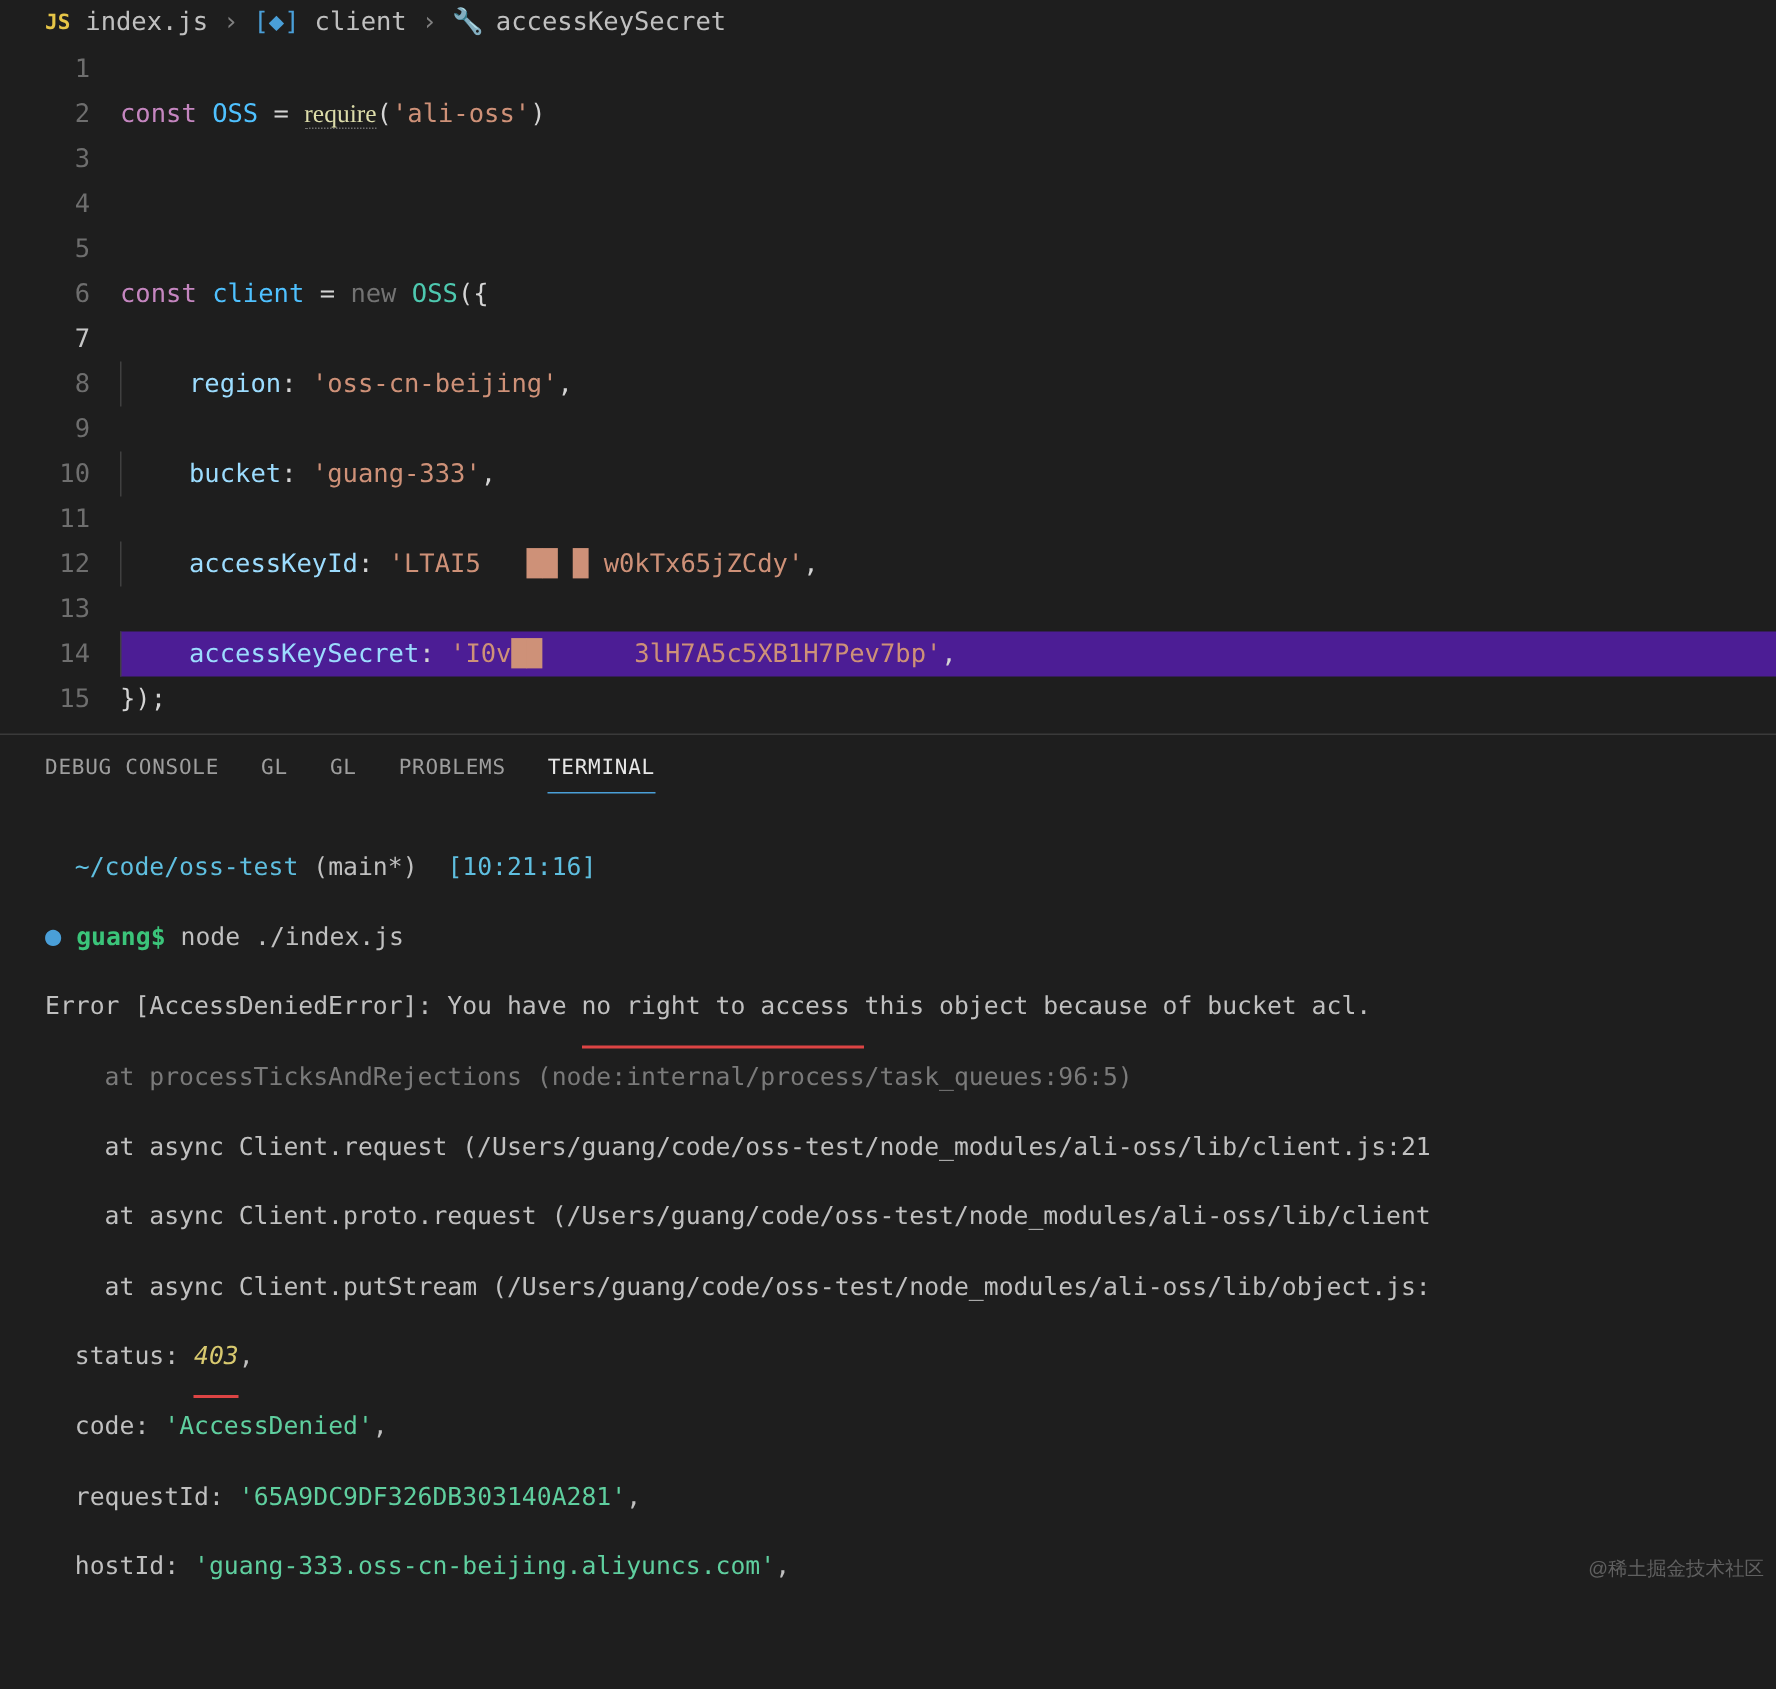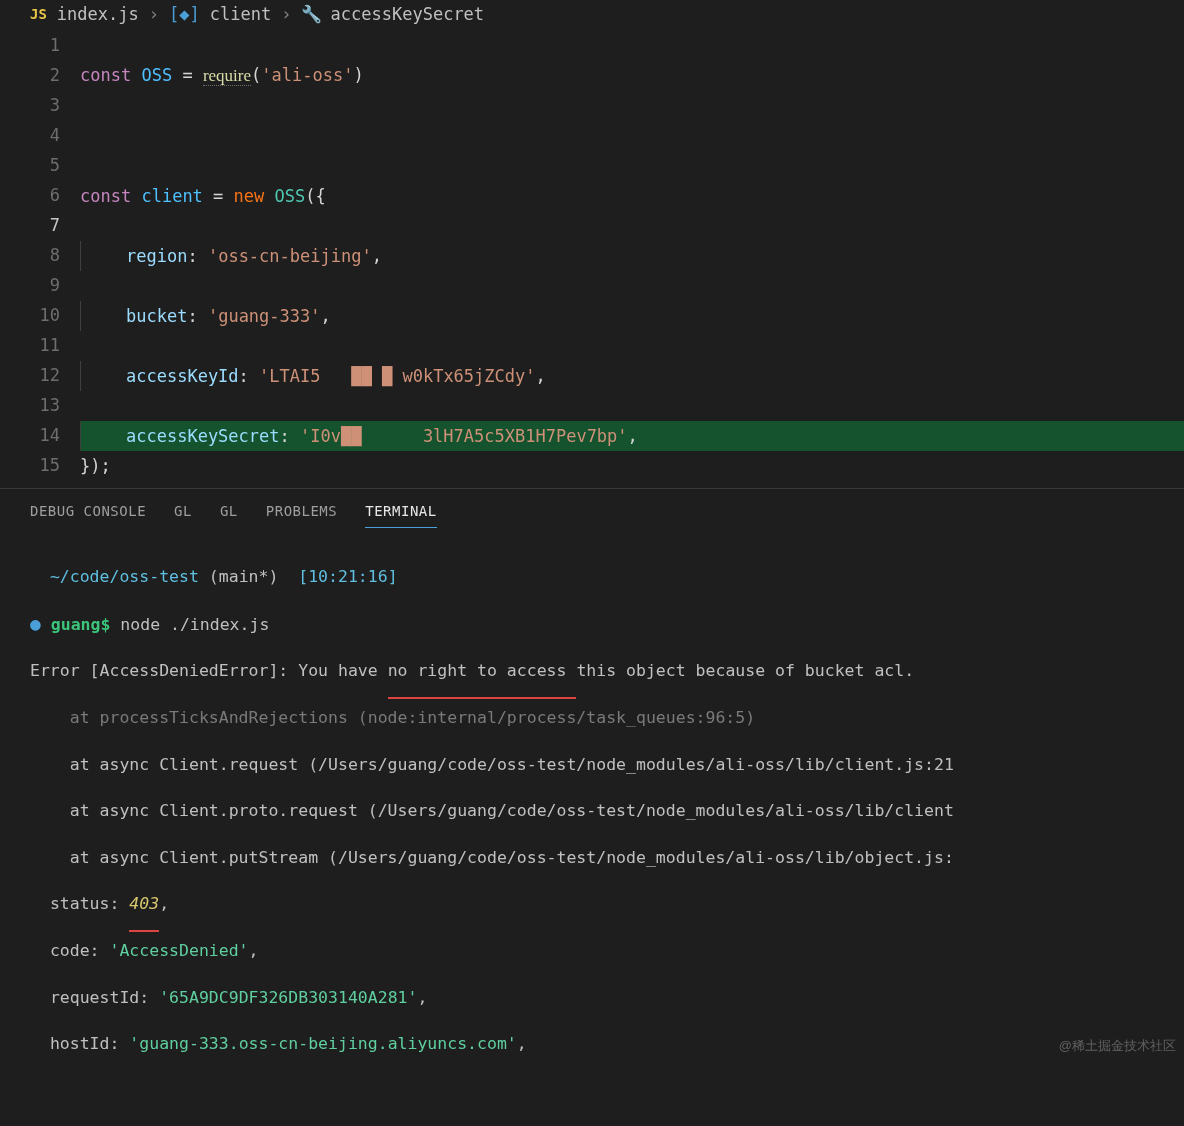--- a/index.html
+++ b/index.html
@@ -58,29 +58,29 @@
     position: relative;
   }
   .indent-guide {
     border-left: 1px solid #404040;
     display: inline-block;
     width: 46px;
     height: 30px;
     vertical-align: top;
   }
   .k-const   { color: #c586c0; }
-  .k-new     { color: #f97316; }
+  .k-new     { color: #737373; }
   .fn        { color: #dcdcaa; }
   .cls       { color: #4ec9b0; }
   .varc      { color: #4fc1ff; }
   .prop      { color: #9cdcfe; }
   .str       { color: #ce9178; }
   .punc      { color: #d4d4d4; }
   .op        { color: #d4d4d4; }
-  .line-hl   { background: #14532d; display:inline-block; width:100%; }
+  .line-hl   { background: #4c1d95; display:inline-block; width:100%; }
   .dotted { border-bottom: 1px dotted #6e6e6e; font-family: Liberation Serif, serif; }
 
   .panel {
     border-top: 1px solid #3a3a3a;
     background: #1e1e1e;
     height: calc(1126px - 500px);
     overflow: hidden;
   }
   .panel-tabs {
     display: flex;

